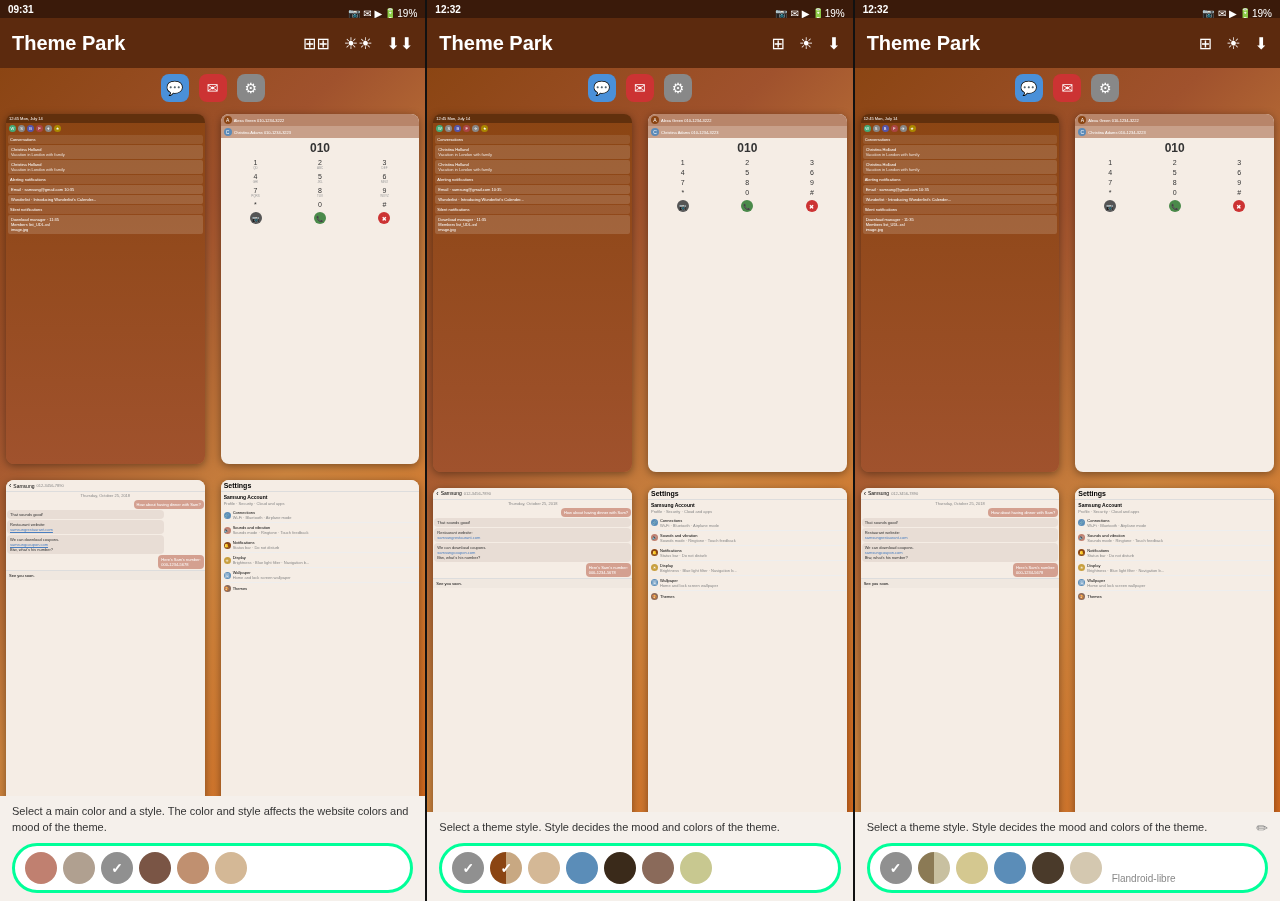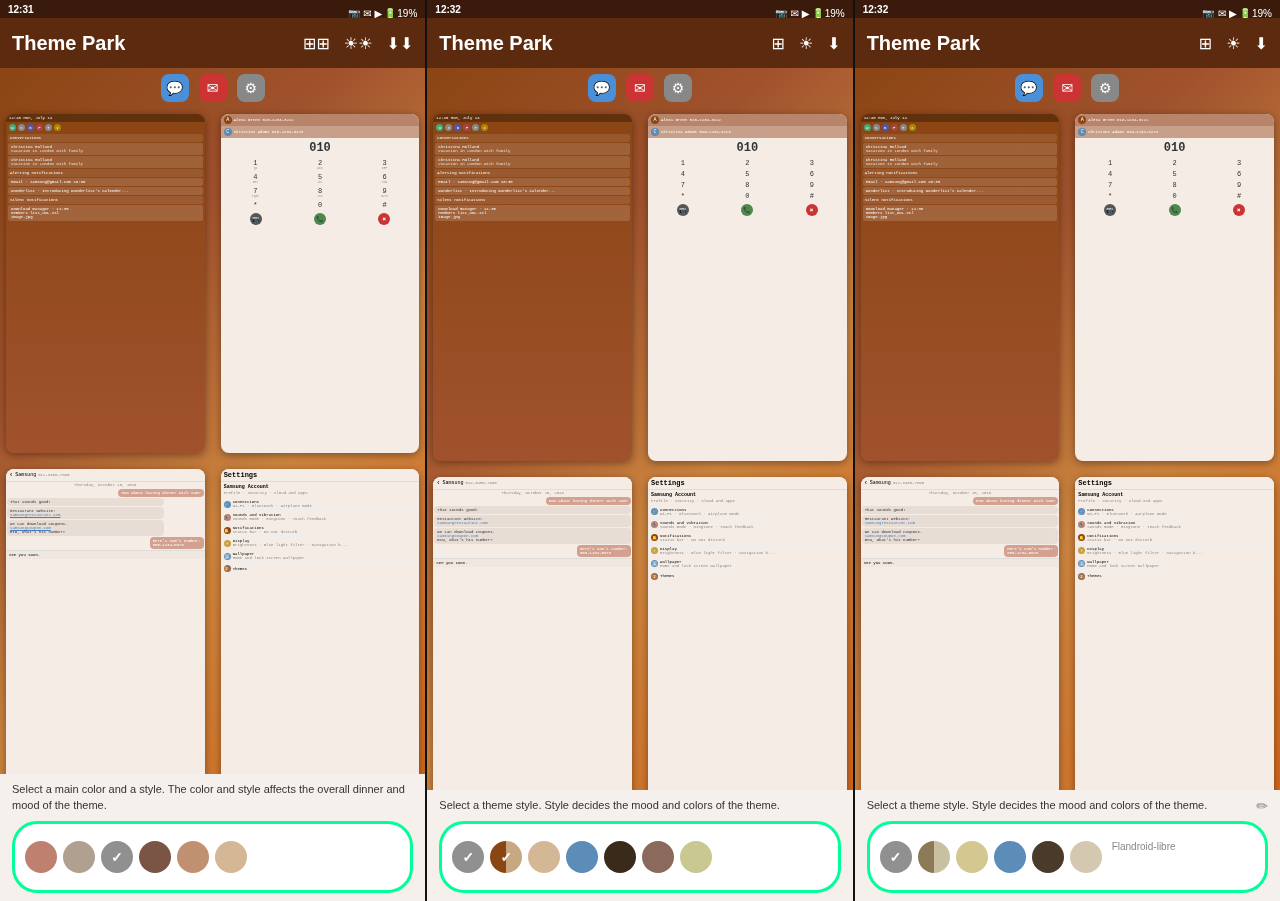--- a/index.html
+++ b/index.html
@@ -77,21 +77,20 @@
     }
 
     
     .phone-grid {
       display: grid;
       grid-template-columns: 1fr 1fr;
       grid-template-rows: 1fr 1fr;
       gap: 16px;
       padding: 6px;
       height: 100%;
-      font-family: Liberation Mono, monospace;
     }
 
     .phone-screen {
       background: #fff;
       border-radius: 8px;
       overflow: hidden;
       box-shadow: 0 2px 8px rgba(0,0,0,0.4);
       font-size: 5px;
       position: relative;
     }
@@ -123,24 +122,24 @@
     }
     .bottom-text {
       font-size: 11px;
       color: #333;
       line-height: 1.4;
       margin-bottom: 8px;
     }
     .color-row {
       display: flex;
       gap: 6px;
-      align-items: flex-start;
+      align-items: flex-end;
       border: 3px solid #00ff99;
       border-radius: 25px;
-      padding: 17px 10px;
+      padding: 6px 10px;
       background: #fff;
     }
     .color-swatch {
       width: 32px; height: 32px;
       border-radius: 50%;
       position: relative;
       cursor: pointer;
     }
     .color-swatch.selected::after {
       content: '✓';
@@ -173,21 +172,21 @@
     }
 
   </style>
 </head>
 <body>
 
 <div class="screens-container">
 
   <div class="screen-panel">
     <div class="status-bar">
-      <span class="status-left">12:31</span>
+      <span class="status-left">09:31</span>
       <span class="status-right">📷 ✉ ▶ 🔋19%</span>
     </div>
     <div class="top-bar">
       <span class="top-bar-title">Theme Park</span>
       <div class="top-bar-icons">
         <span class="top-bar-icon icon-grid">⊞</span>
         <span class="top-bar-icon icon-sun">☀</span>
         <span class="top-bar-icon icon-down">⬇</span>
       </div>
     </div>
@@ -292,21 +291,21 @@
             <div style="font-size:4px;">Wallpaper<br><span style="color:#888;">Home and lock screen wallpaper</span></div>
           </div>
           <div style="display:flex;align-items:center;gap:2px;padding:2px 3px;">
             <div style="width:7px;height:7px;border-radius:50%;background:#8b6a5a;display:flex;align-items:center;justify-content:center;font-size:4px;color:#fff;">🎨</div>
             <div style="font-size:4px;">Themes</div>
           </div>
         </div>
       </div>
     </div>
     <div class="bottom-section">
-      <div class="bottom-text">Select a main color and a style. The color and style affects the overall dinner and mood of the theme.</div>
+      <div class="bottom-text">Select a main color and a style. The color and style affects the website colors and mood of the theme.</div>
       <div class="color-row">
         <div class="color-swatch" style="background:#c08070;"></div>
         <div class="color-swatch" style="background:#b0a090;"></div>
         <div class="color-swatch selected" style="background:#909090;"></div>
         <div class="color-swatch" style="background:#7a5545;"></div>
         <div class="color-swatch" style="background:#c09070;"></div>
         <div class="color-swatch" style="background:#d4b896;"></div>
       </div>
     </div>
   </div>

